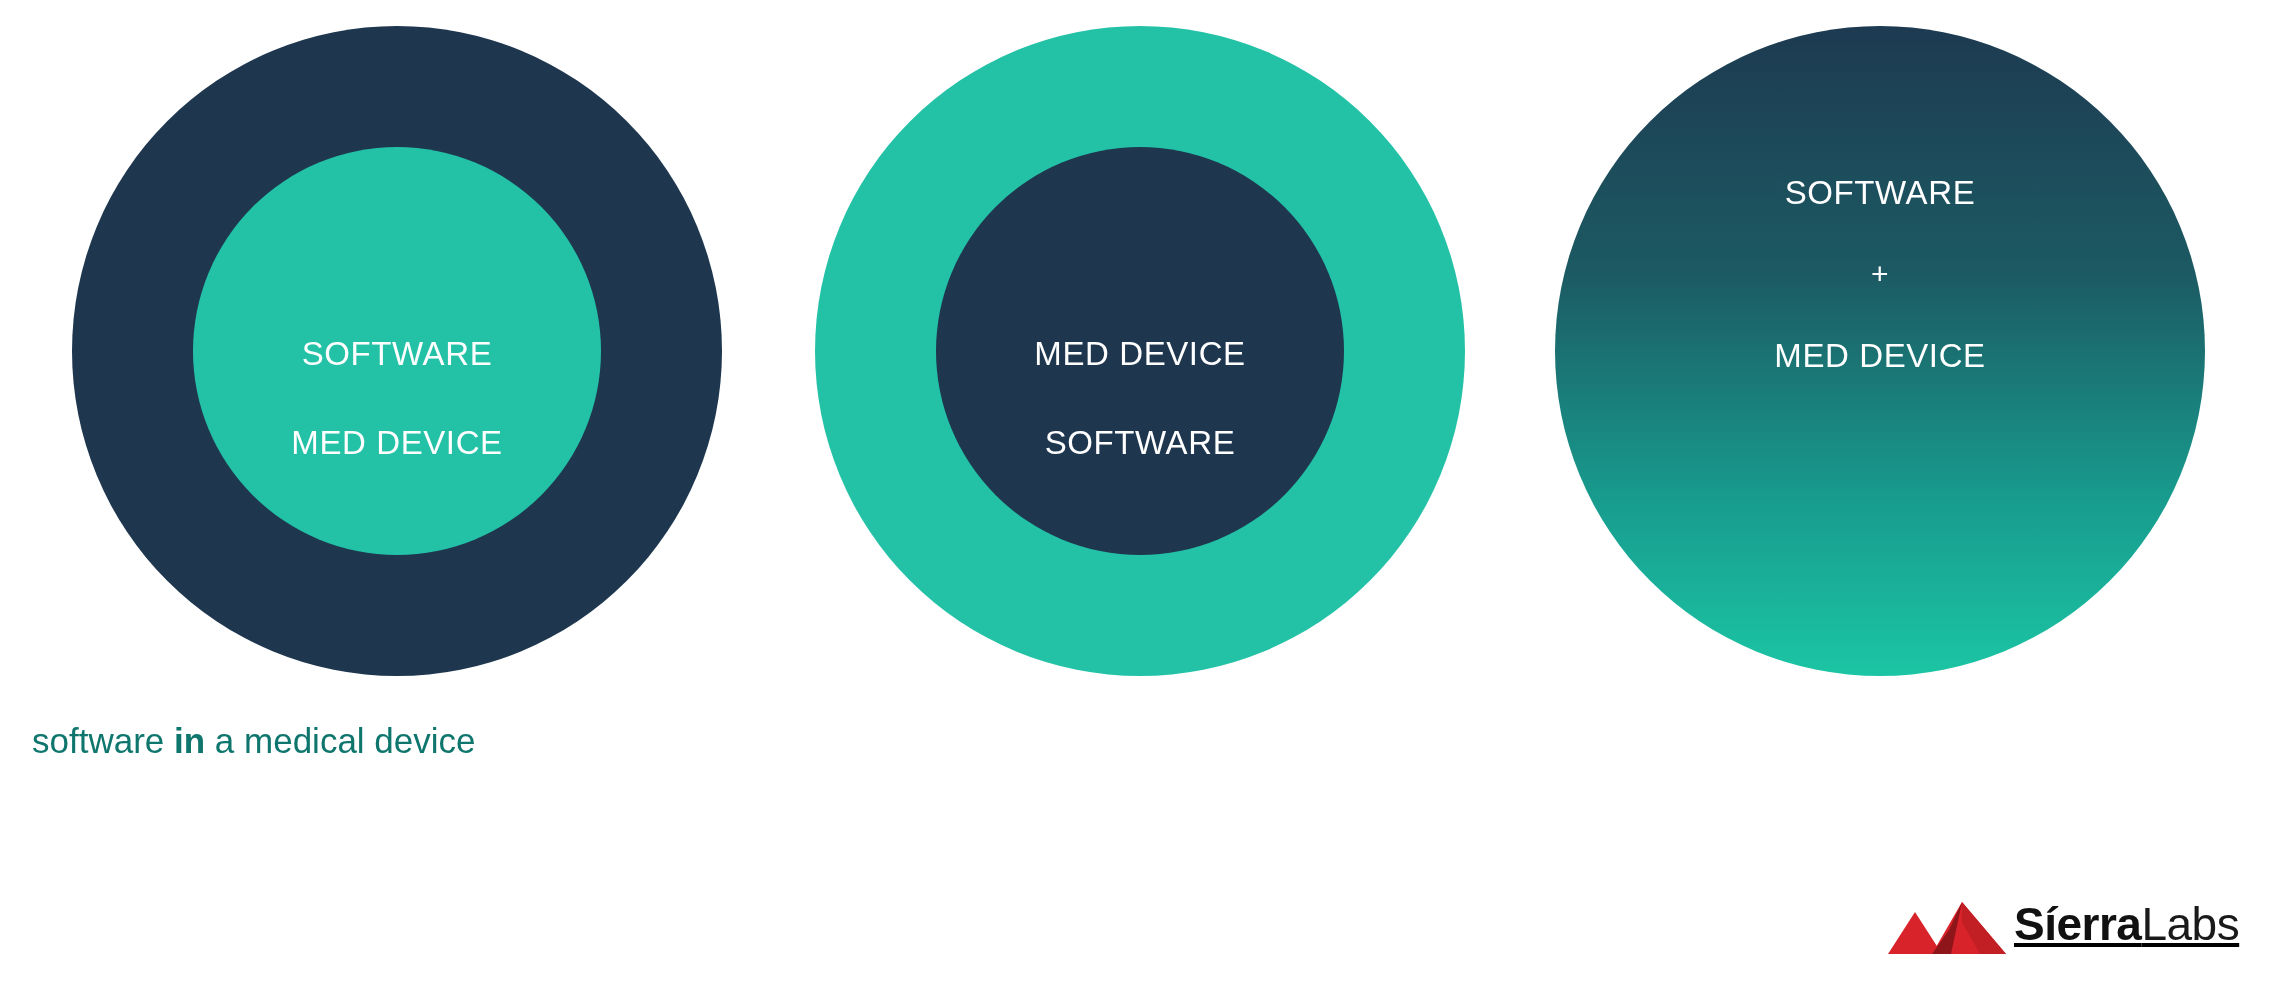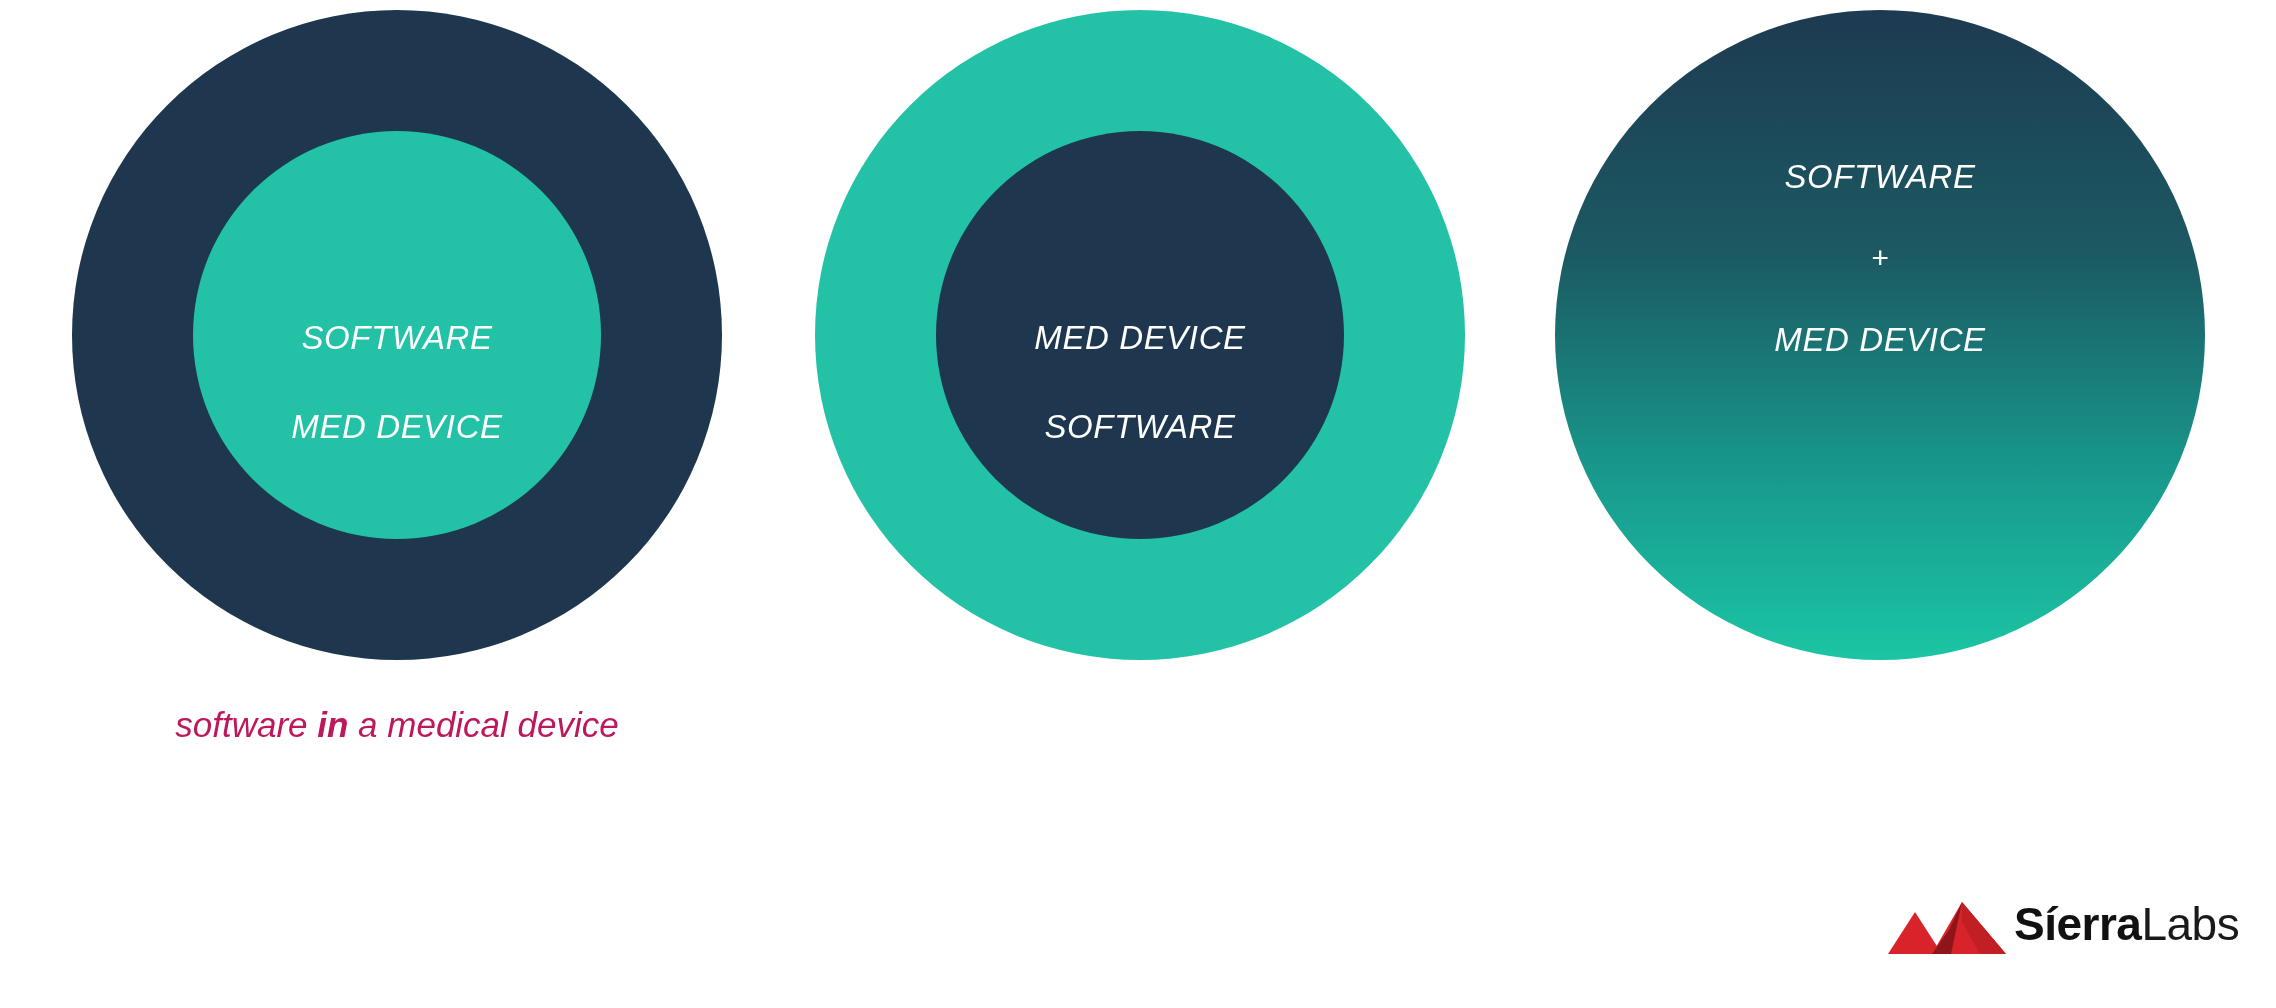--- a/index.html
+++ b/index.html
@@ -21,24 +21,23 @@
     left: 0;
     top: 0;
     width: 2276px;
     height: 1008px;
     background: #ffffff;
   }
 
   
   .concept {
     position: absolute;
-    top: 10px;
+    top: 26px;
     width: 650px;
     height: 860px;
-    font-style: italic;
   }
   .concept-1 { left: 72px; }
   .concept-2 { left: 815px; }
   .concept-3 { left: 1555px; }
 
   .circle-outer {
     position: absolute;
     left: 0;
     top: 0;
     width: 650px;
@@ -99,37 +98,38 @@
     margin-bottom: 50px;
   }
   .label-stack .line:last-child { margin-bottom: 0; }
 
   
   .caption {
     position: absolute;
     left: -40px;
     top: 694px;
     width: 730px;
-    text-align: center;
-    color: #be185d;
+    text-align: left;
+    color: #0f766e;
     font-size: 35px;
     font-weight: 400;
     line-height: 1.22;
   }
   .caption b { font-weight: 700; }
 
   
   #logo {
     position: absolute;
     left: 1888px;
     top: 890px;
     width: 350px;
     height: 72px;
     display: flex;
     align-items: center;
+    text-decoration: underline;
   }
   #logo .mark {
     width: 118px;
     height: 60px;
     flex: 0 0 auto;
   }
   #logo .wordmark {
     margin-left: 8px;
     font-size: 46px;
     line-height: 1;

